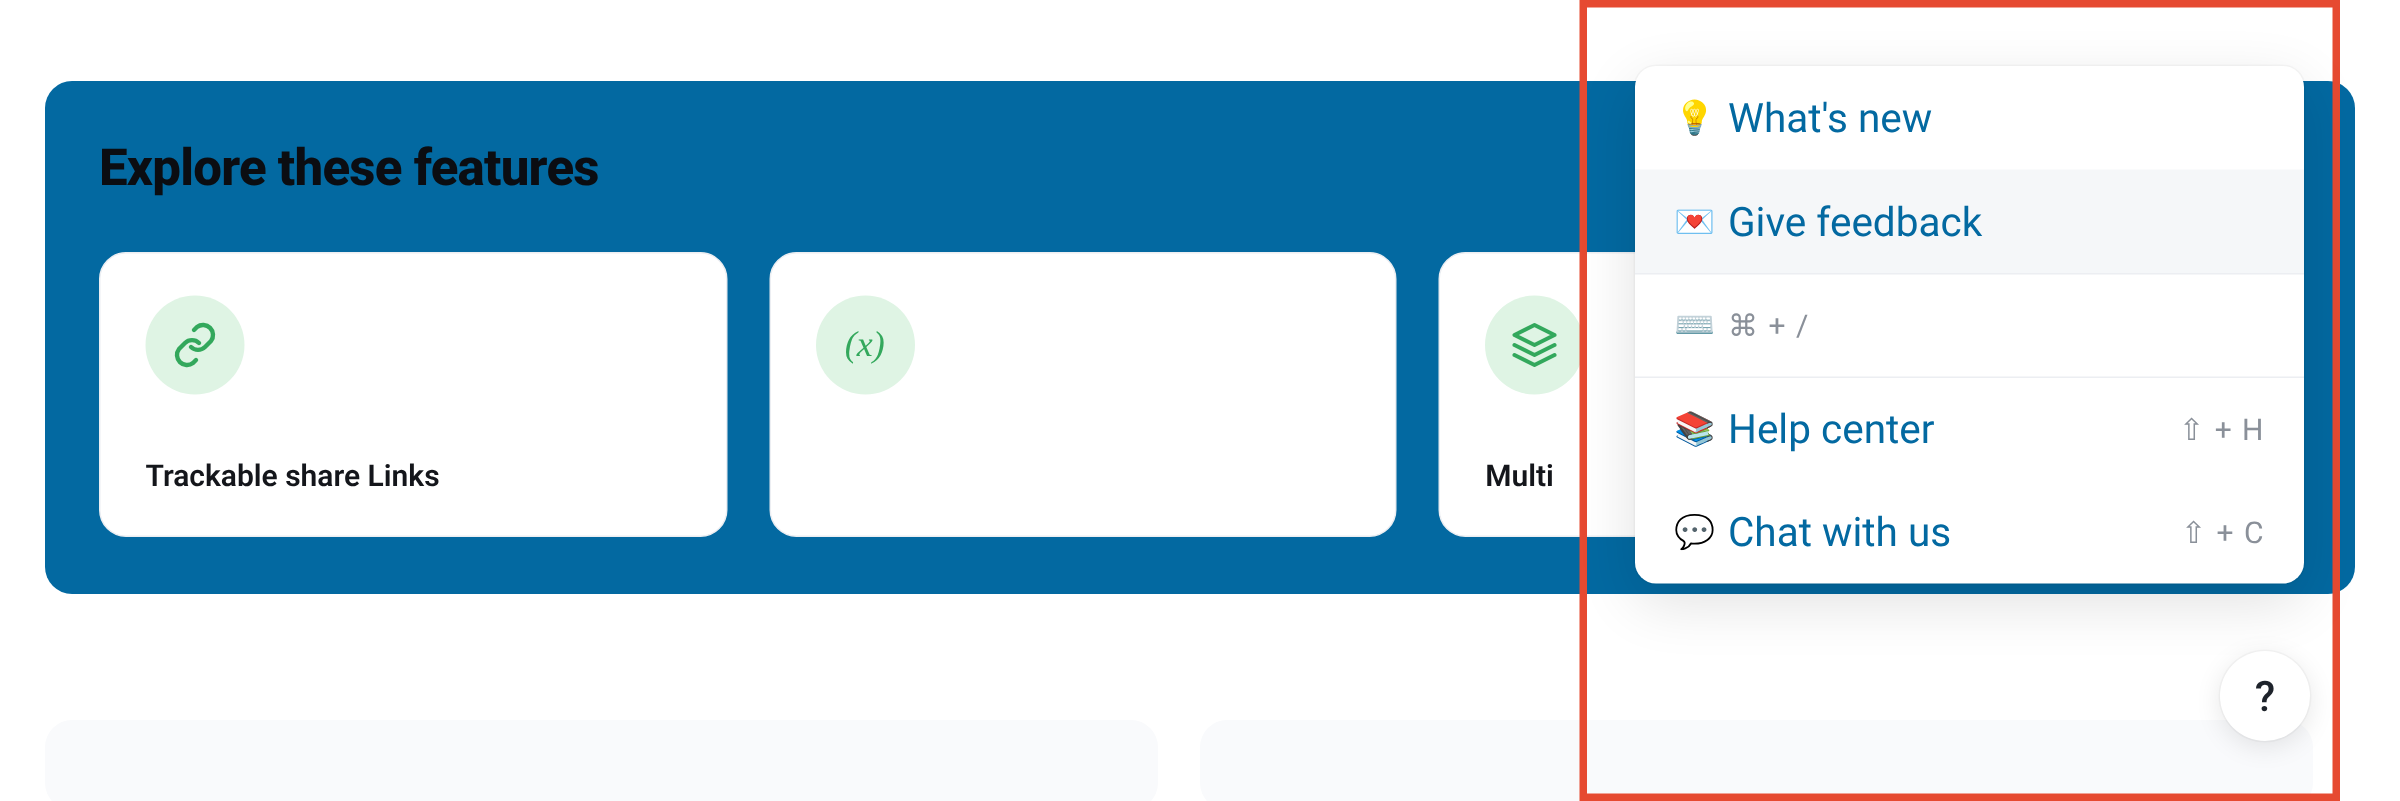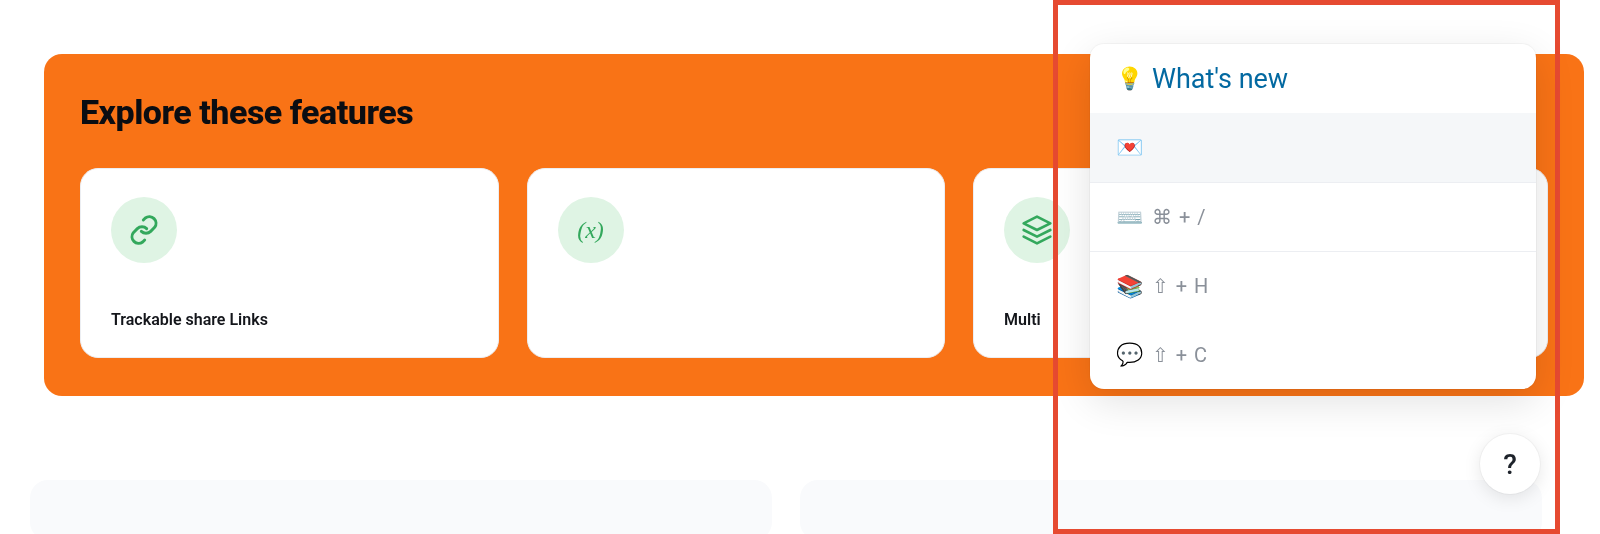--- a/index.html
+++ b/index.html
@@ -11,24 +11,24 @@
       font-family: -apple-system, BlinkMacSystemFont, "Segoe UI", Roboto, Helvetica, Arial, sans-serif;
       background: #ffffff;
       width: 1600px;
       height: 534px;
       overflow: hidden;
       position: relative;
     }
     
     .explore-panel {
       position: absolute;
-      left: 44px;
+      left: 30px;
       top: 54px;
       width: 1540px;
-      background: #f97316;
+      background: #0369a1;
       border-radius: 18px;
       padding: 38px 36px 38px 36px;
     }
     .explore-title {
       font-size: 34px;
       font-weight: 800;
       letter-spacing: -0.5px;
       color: #0b0d12;
       margin-bottom: 36px;
     }
@@ -65,21 +65,21 @@
       height: 32px;
     }
     .feature-icon-text {
       color: #33a85c;
       font-size: 24px;
       font-style: italic;
       font-family: "Times New Roman", serif;
       font-weight: 500;
     }
     .feature-label {
-      font-size: 16px;
+      font-size: 20px;
       font-weight: 600;
       color: #14161b;
     }
     
     .bottom-row {
       position: absolute;
       left: 30px;
       top: 480px;
       display: flex;
       gap: 28px;
@@ -209,31 +209,34 @@
 <div class="highlight-box"></div>
 
 <div class="help-menu">
   <div class="menu-item">
     <span class="menu-emoji">💡</span>
     <span class="menu-label">What's new</span>
     <span class="menu-shortcut"></span>
   </div>
   <div class="menu-item hovered">
     <span class="menu-emoji">💌</span>
+    <span class="menu-label">Give feedback</span>
     <span class="menu-shortcut"></span>
   </div>
   <div class="menu-item sep">
     <span class="menu-emoji">⌨️</span>
     <span class="menu-shortcut">⌘ + /</span>
   </div>
   <div class="menu-item sep">
     <span class="menu-emoji">📚</span>
+    <span class="menu-label">Help center</span>
     <span class="menu-shortcut">⇧ + H</span>
   </div>
   <div class="menu-item">
     <span class="menu-emoji">💬</span>
+    <span class="menu-label">Chat with us</span>
     <span class="menu-shortcut">⇧ + C</span>
   </div>
 </div>
 
 <div class="help-fab">
   <span>?</span>
 </div>
 
 </body></html>

